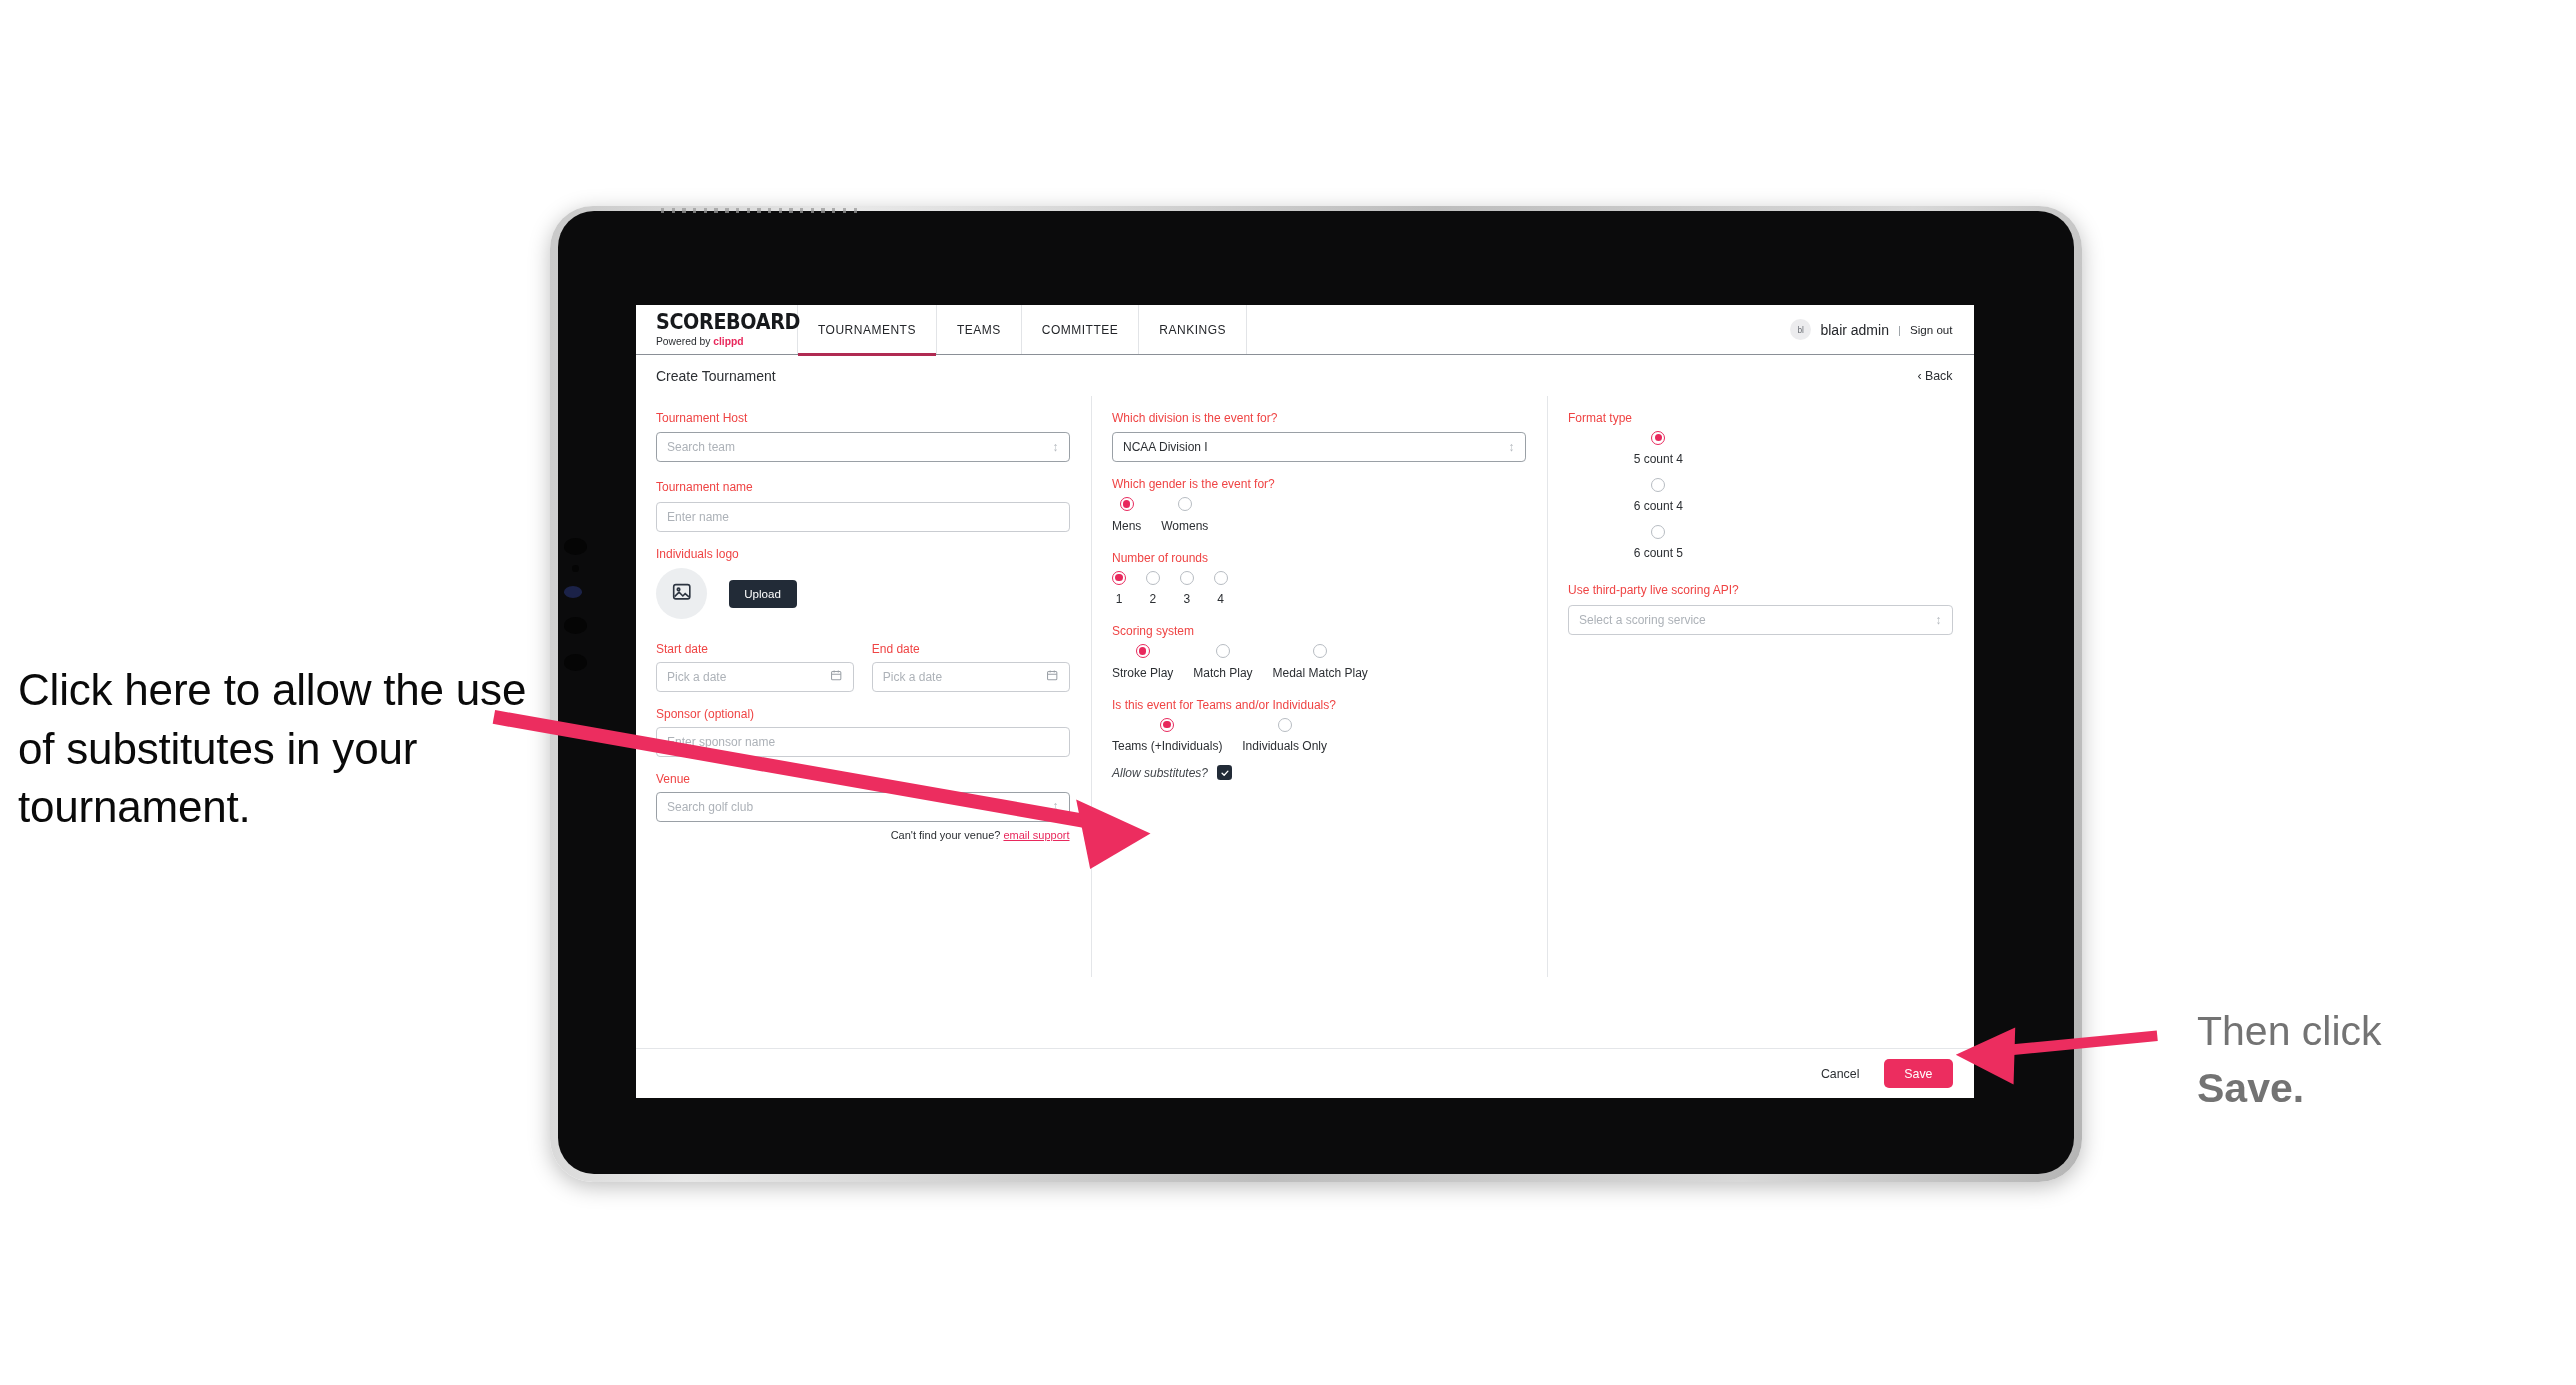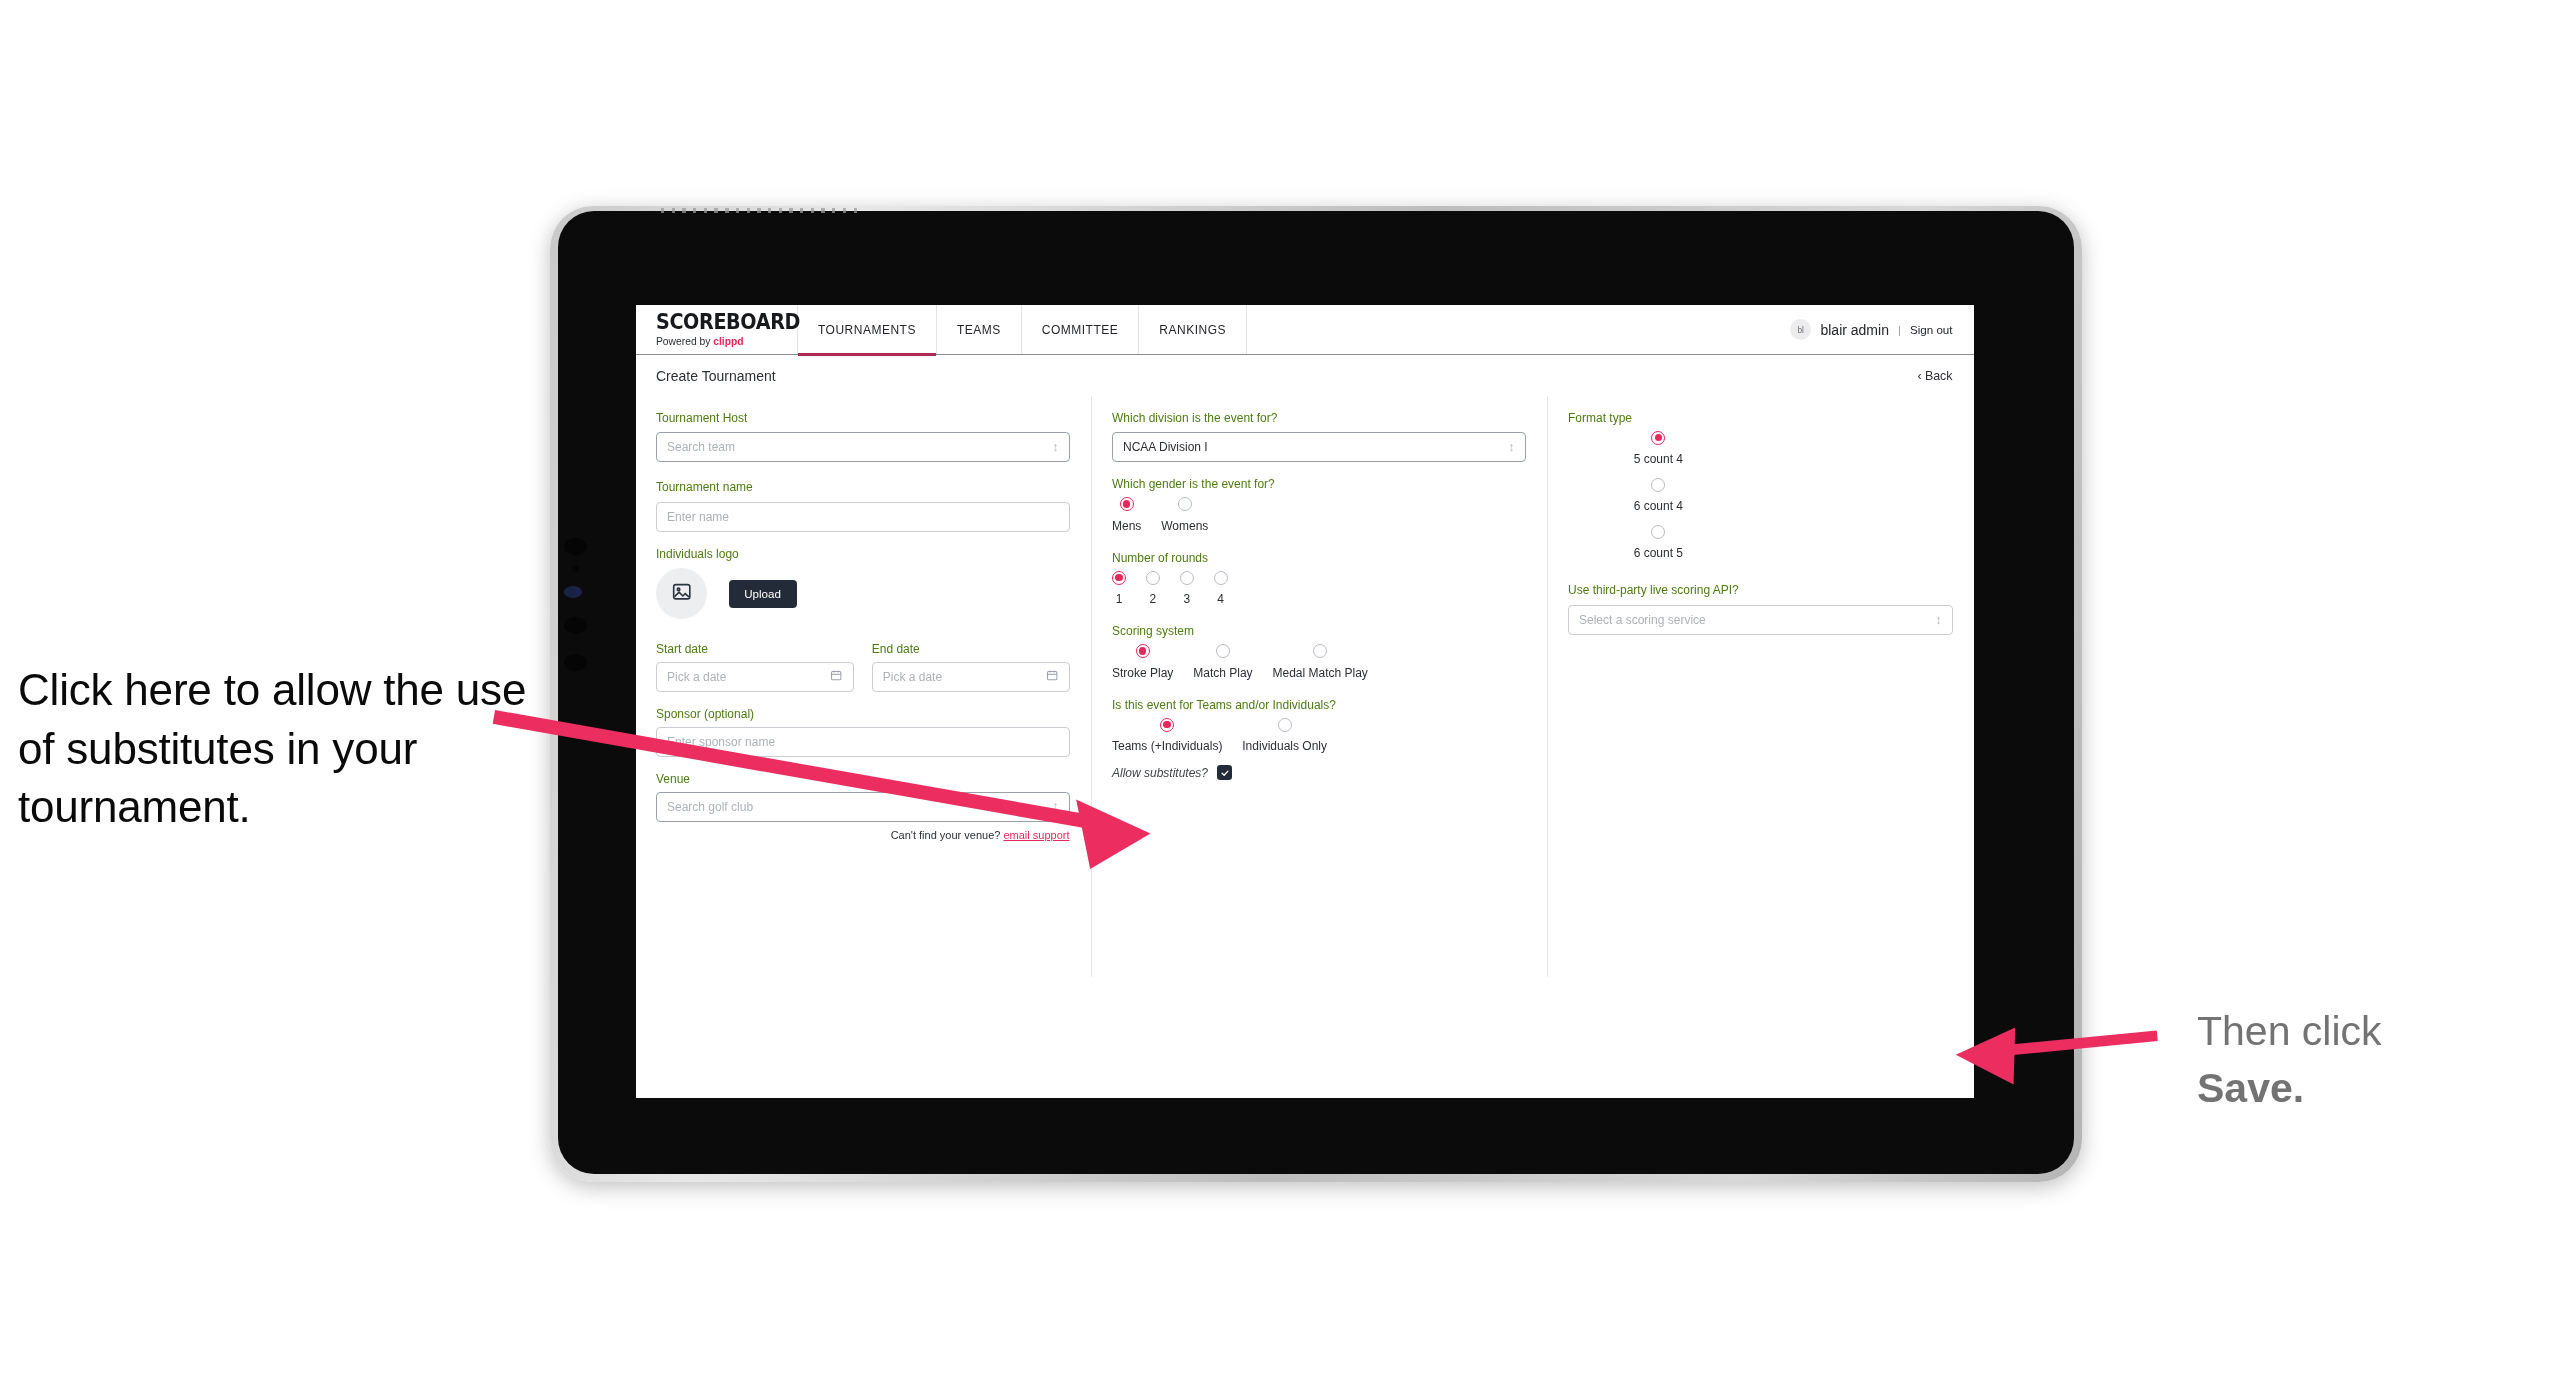--- a/index.html
+++ b/index.html
@@ -64,21 +64,21 @@
   .pagetitle{ font-size:14px; color:#2c2f33; }
   .backlink{ margin-left:auto; font-size:12.4px; color:#2c2f33; cursor:pointer; }
 
   
   .cols{ display:flex; height:581px; }
   .col{ padding:15px 21.5px 0 20px; }
   .col-1{ width:456px; border-right:0.8px solid #e4e6e9; }
   .col-2{ width:456px; border-right:0.8px solid #e4e6e9; }
   .col-3{ width:426px; }
 
-  .flabel{ font-size:12px; color:#4d7c0f; margin-bottom:7.4px; }
+  .flabel{ font-size:12px; color:#ef4444; margin-bottom:7.4px; }
   .flabel.tight{ margin-bottom:5.8px; }
   .finput{
     width:100%; height:30px; border:0.8px solid #9aa0a6; border-radius:4.1px;
     background:#fff; display:flex; align-items:center; padding:0 10px;
     font-size:12px; color:#adb2b8; position:relative;
   }
   .finput.soft{ border-color:#c9ccd1; }
   .finput .ph{ flex:1; }
   .spin{ color:#b9bdc2; font-size:12.4px; line-height:1; }
   .finput.value{ color:#2c2f33; }
@@ -358,20 +358,24 @@
 
         <div class="gap14"></div>
         <div class="flabel">Use third-party live scoring API?</div>
         <div class="finput soft">
           <span class="ph">Select a scoring service</span>
           <span class="spin">↕</span>
         </div>
       </div>
     </div>
 
+    <div class="appfooter">
+      <div class="btn-cancel">Cancel</div>
+      <div class="btn-save">Save</div>
+    </div>
   </div>
 
   <div class="anno-left">Click here to allow the use of substitutes in your tournament.</div>
   <div class="anno-right">
     <div>Then click</div>
     <div class="strong">Save.</div>
   </div>
 
   <svg class="arrows" viewBox="0 0 3119 1678">
     <g>

